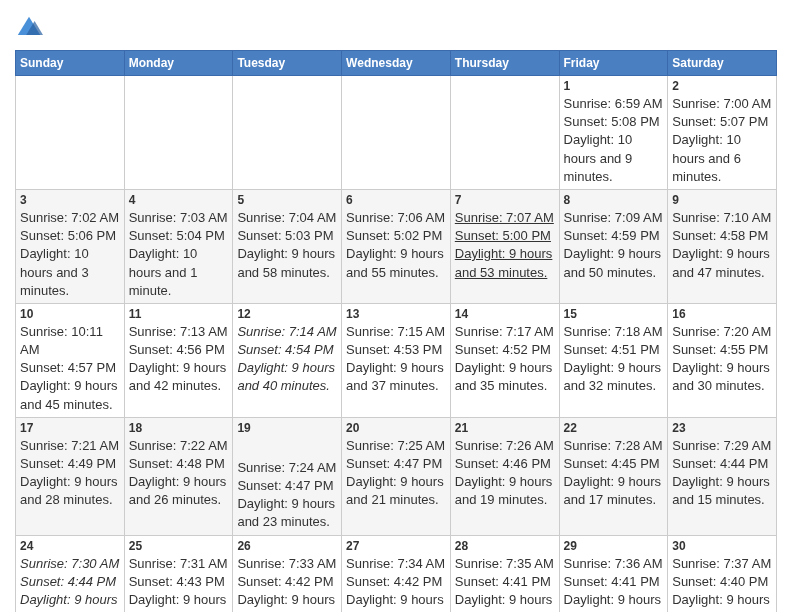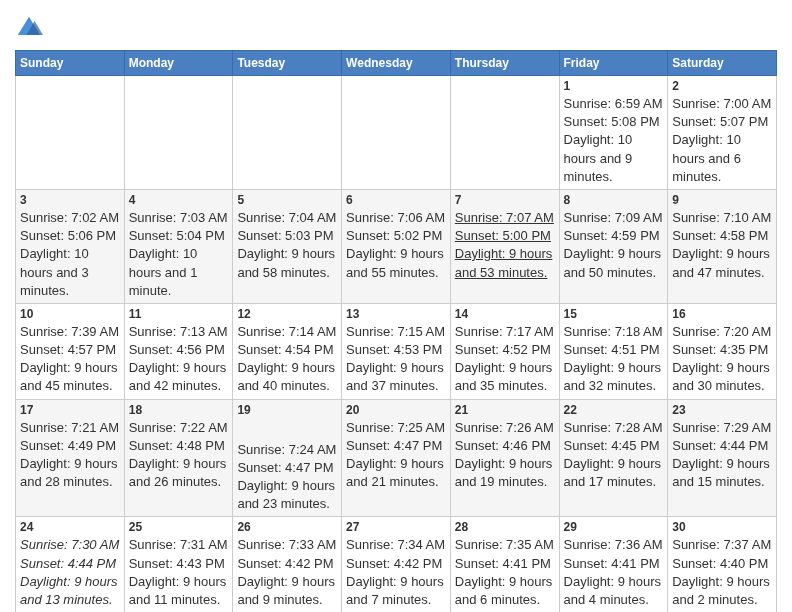--- a/index.html
+++ b/index.html
@@ -195,33 +195,33 @@
           <td>
             <span class="day-num">9</span>
             <div class="day-info" style="white-space: pre-line;">Sunrise: 7:10 AM
 Sunset: 4:58 PM
 Daylight: 9 hours and 47 minutes.</div>
           </td>
         </tr>
         <tr>
           <td>
             <span class="day-num">10</span>
-            <div class="day-info" style="white-space: pre-line;">Sunrise: 7:39 AM
+            <div class="day-info" style="white-space: pre-line;">Sunrise: 10:11 AM
 Sunset: 4:57 PM
 Daylight: 9 hours and 45 minutes.</div>
           </td>
           <td>
             <span class="day-num">11</span>
             <div class="day-info" style="white-space: pre-line;">Sunrise: 7:13 AM
 Sunset: 4:56 PM
 Daylight: 9 hours and 42 minutes.</div>
           </td>
           <td>
             <span class="day-num">12</span>
-            <div class="day-info" style="white-space: pre-line;">Sunrise: 7:14 AM
+            <div class="day-info" style="white-space: pre-line; font-style: italic;">Sunrise: 7:14 AM
 Sunset: 4:54 PM
 Daylight: 9 hours and 40 minutes.</div>
           </td>
           <td>
             <span class="day-num">13</span>
             <div class="day-info" style="white-space: pre-line;">Sunrise: 7:15 AM
 Sunset: 4:53 PM
 Daylight: 9 hours and 37 minutes.</div>
           </td>
           <td>
@@ -232,21 +232,21 @@
           </td>
           <td>
             <span class="day-num">15</span>
             <div class="day-info" style="white-space: pre-line;">Sunrise: 7:18 AM
 Sunset: 4:51 PM
 Daylight: 9 hours and 32 minutes.</div>
           </td>
           <td>
             <span class="day-num">16</span>
             <div class="day-info" style="white-space: pre-line;">Sunrise: 7:20 AM
-Sunset: 4:35 PM
+Sunset: 4:55 PM
 Daylight: 9 hours and 30 minutes.</div>
           </td>
         </tr>
         <tr>
           <td>
             <span class="day-num">17</span>
             <div class="day-info" style="white-space: pre-line;">Sunrise: 7:21 AM
 Sunset: 4:49 PM
 Daylight: 9 hours and 28 minutes.</div>
           </td>

